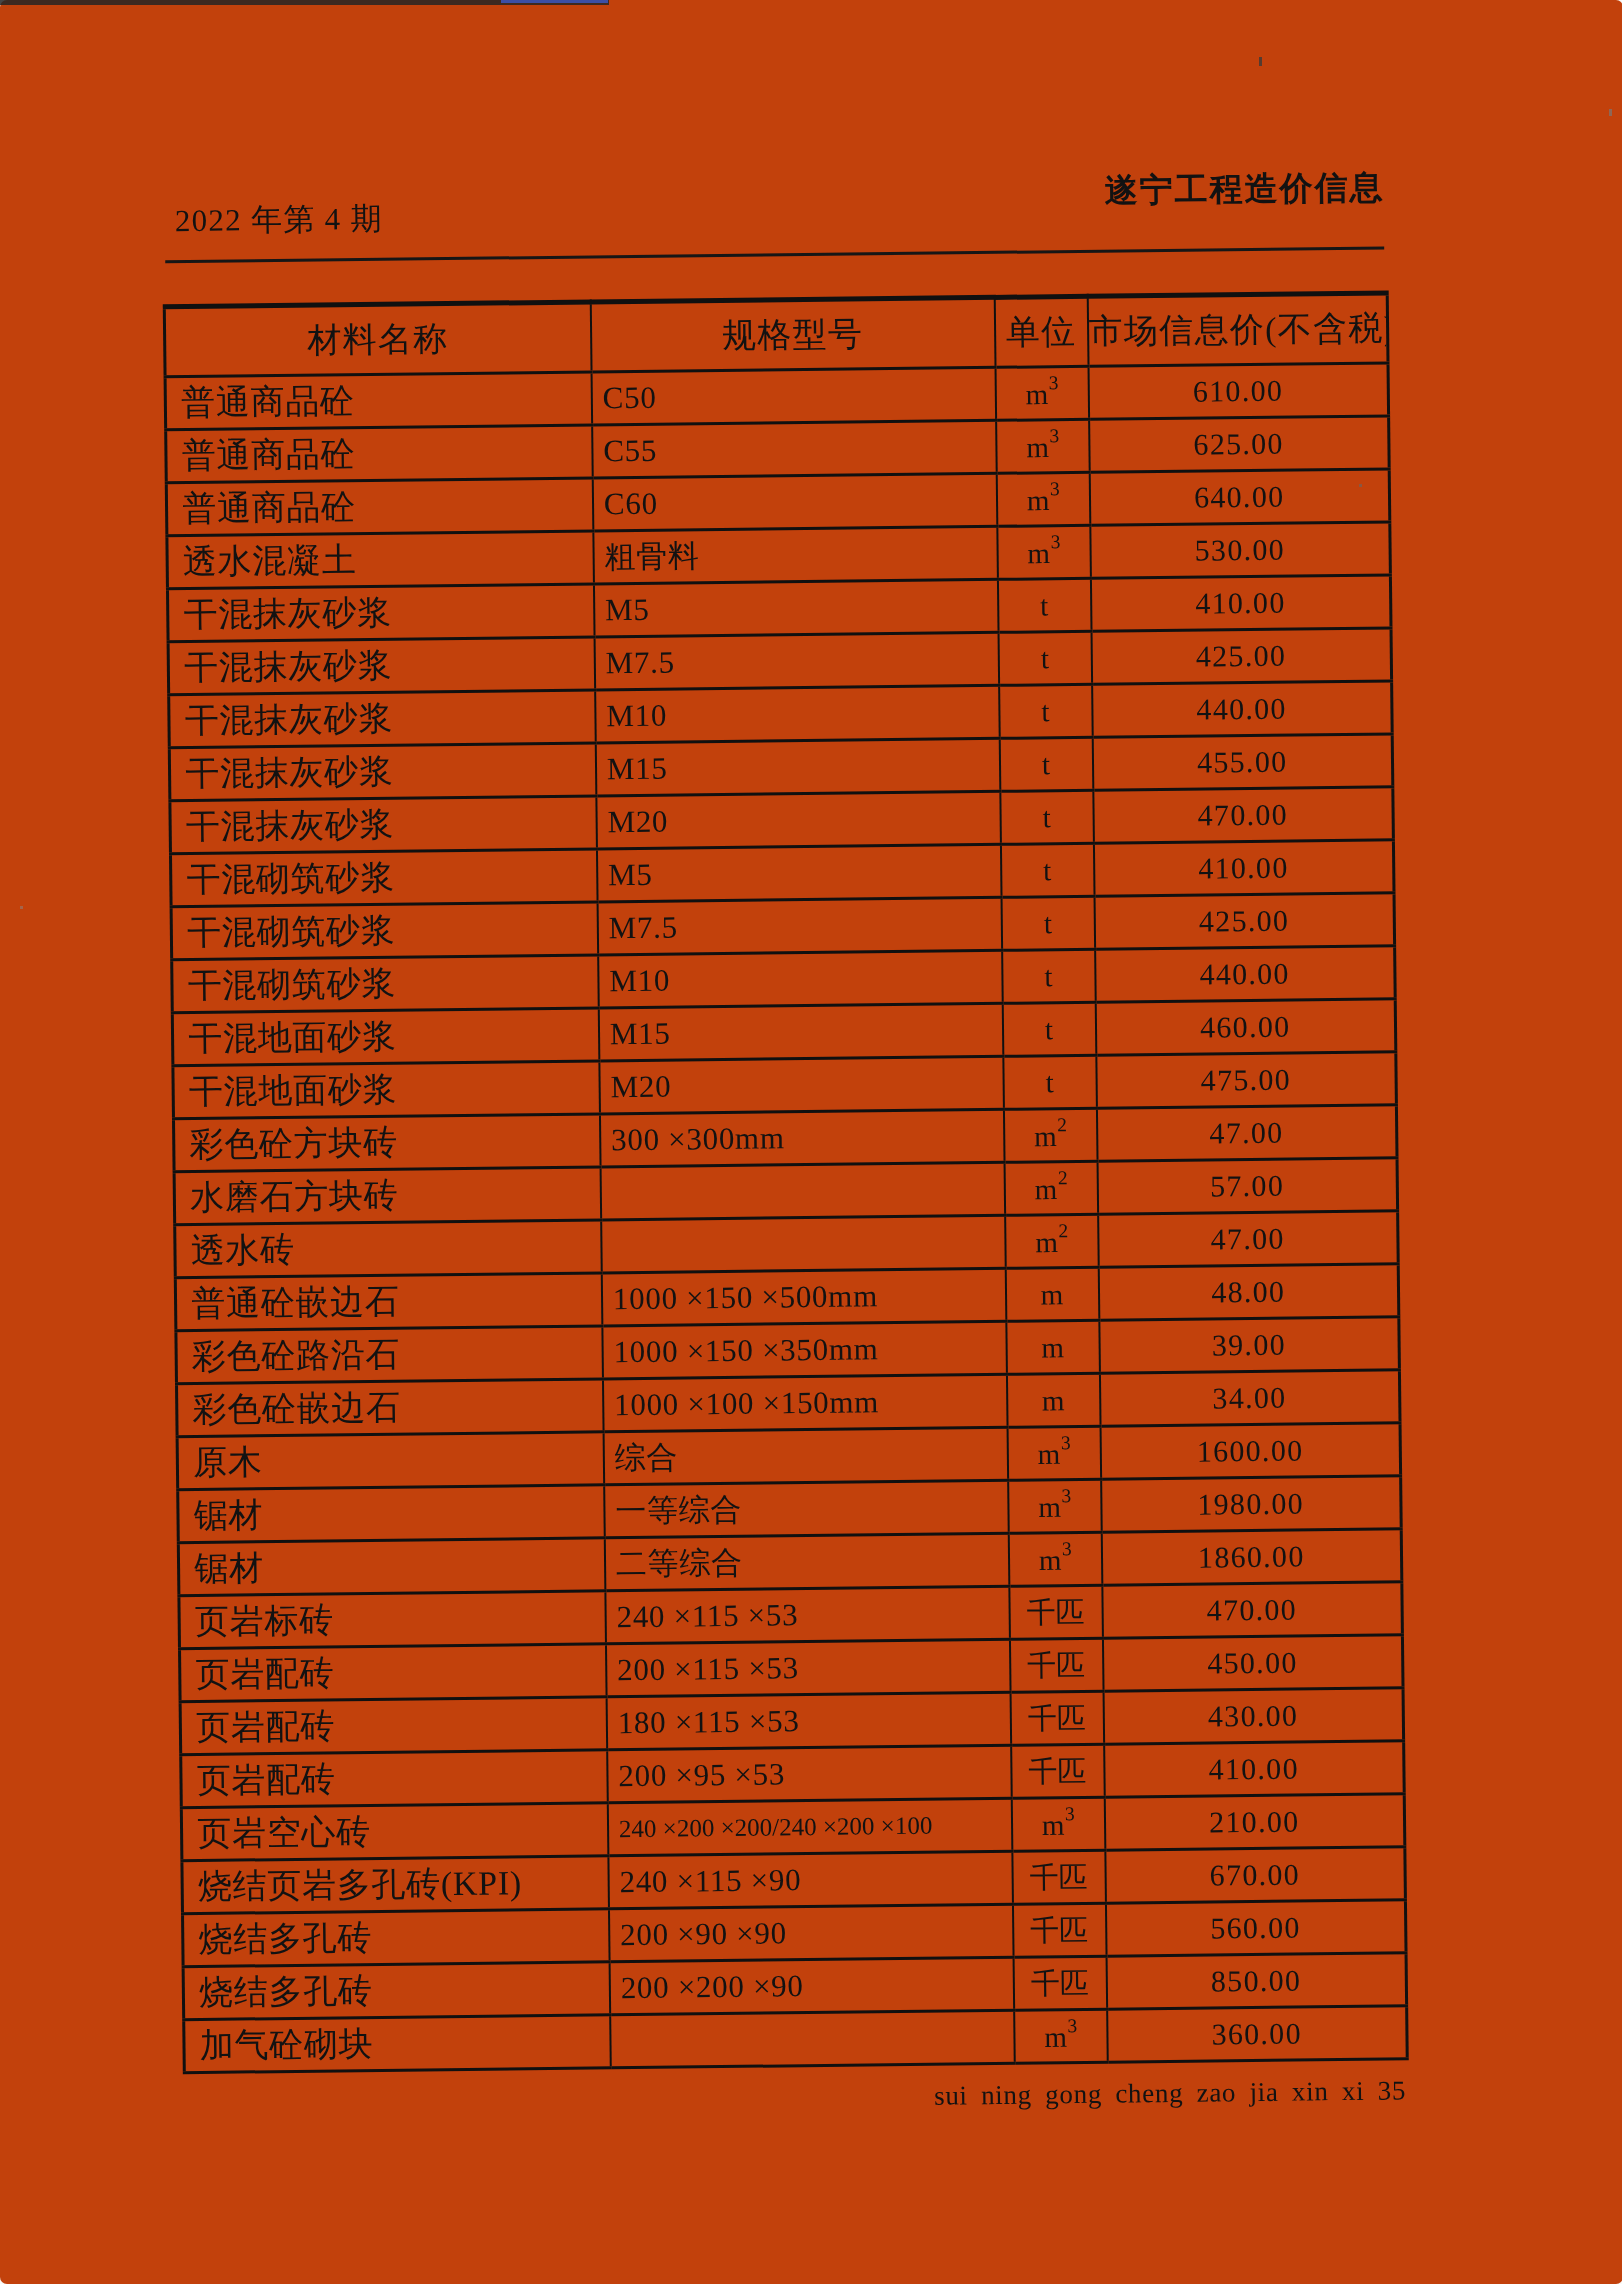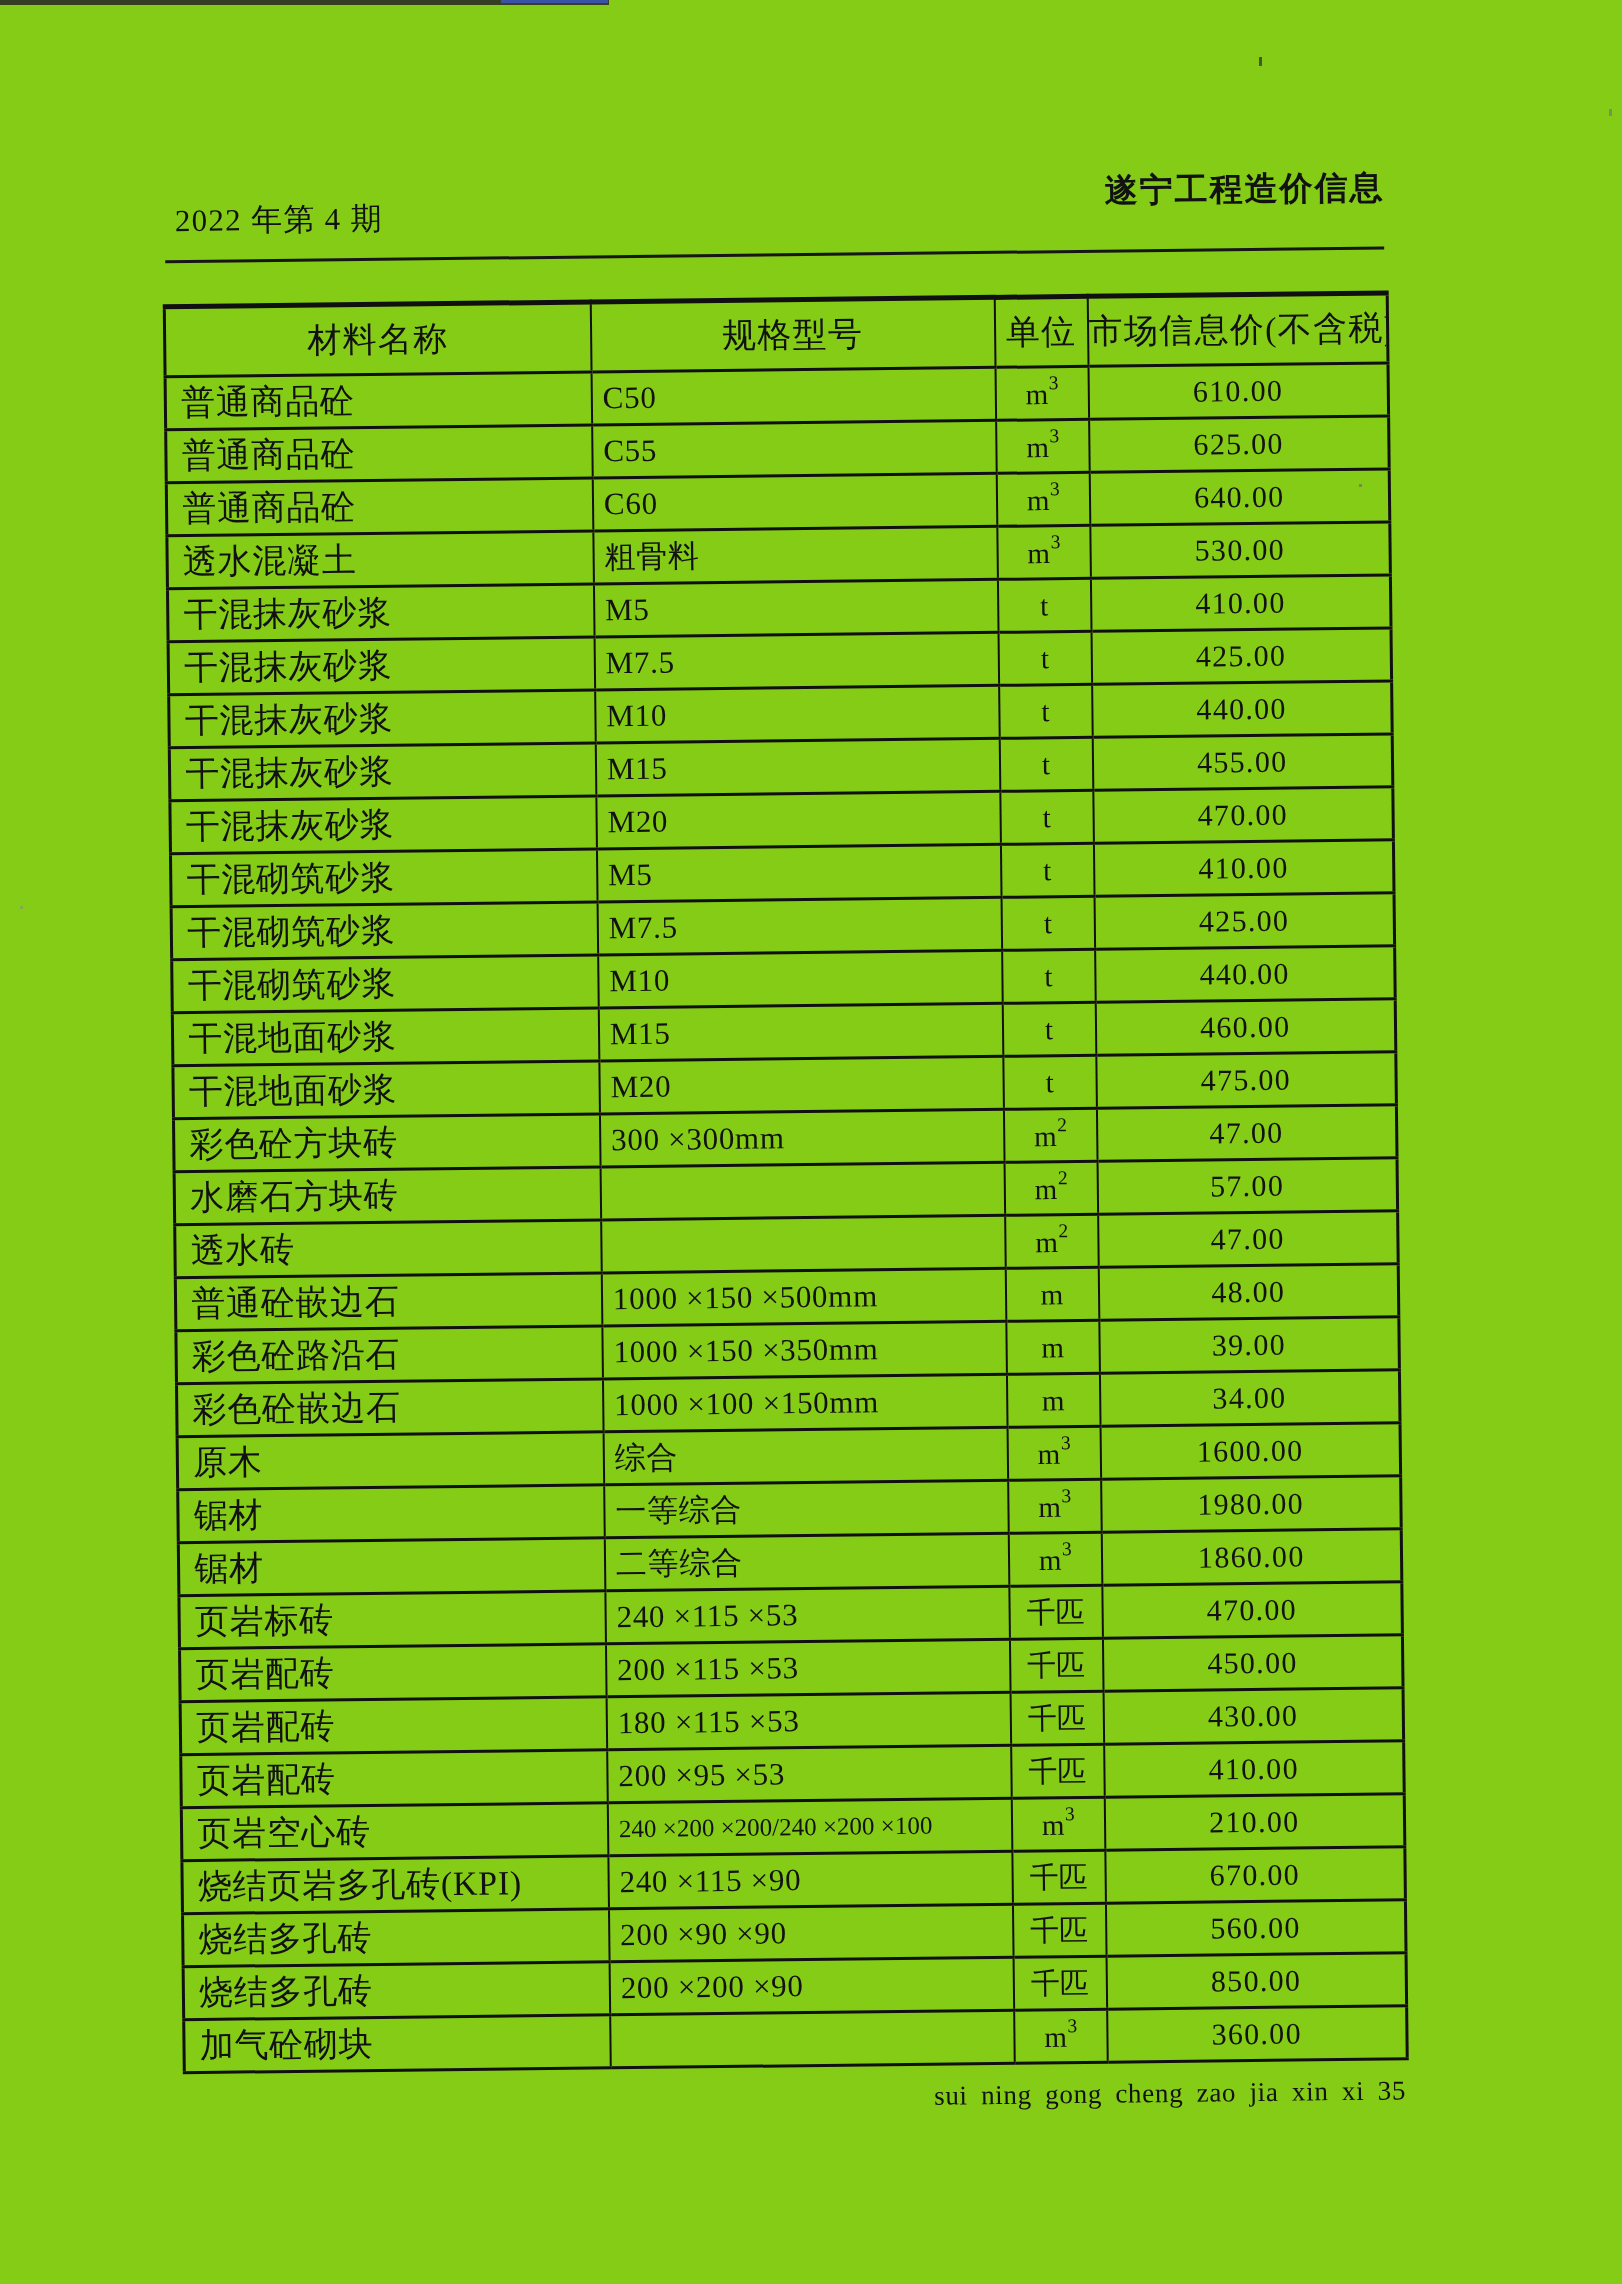--- a/index.html
+++ b/index.html
@@ -4,21 +4,21 @@
 <style>
   * { margin:0; padding:0; box-sizing:border-box; }
   html,body { width:1623px; height:2284px; }
   body {
     background:#f9f9f6;
     font-family:"Liberation Serif","DejaVu Serif",serif;
     color:#121212;
     position:relative;
     overflow:hidden;
   }
-  .page { position:absolute; inset:0; background:#84cc16; }
+  .page { position:absolute; inset:0; background:#c2410c;border-radius:7px; }
 
   
   .sheet {
     position:absolute; inset:0;
     transform:rotate(-0.65deg);
     transform-origin:50% 45%;
   }
 
   .issue {
     position:absolute; left:184px; top:193px;

